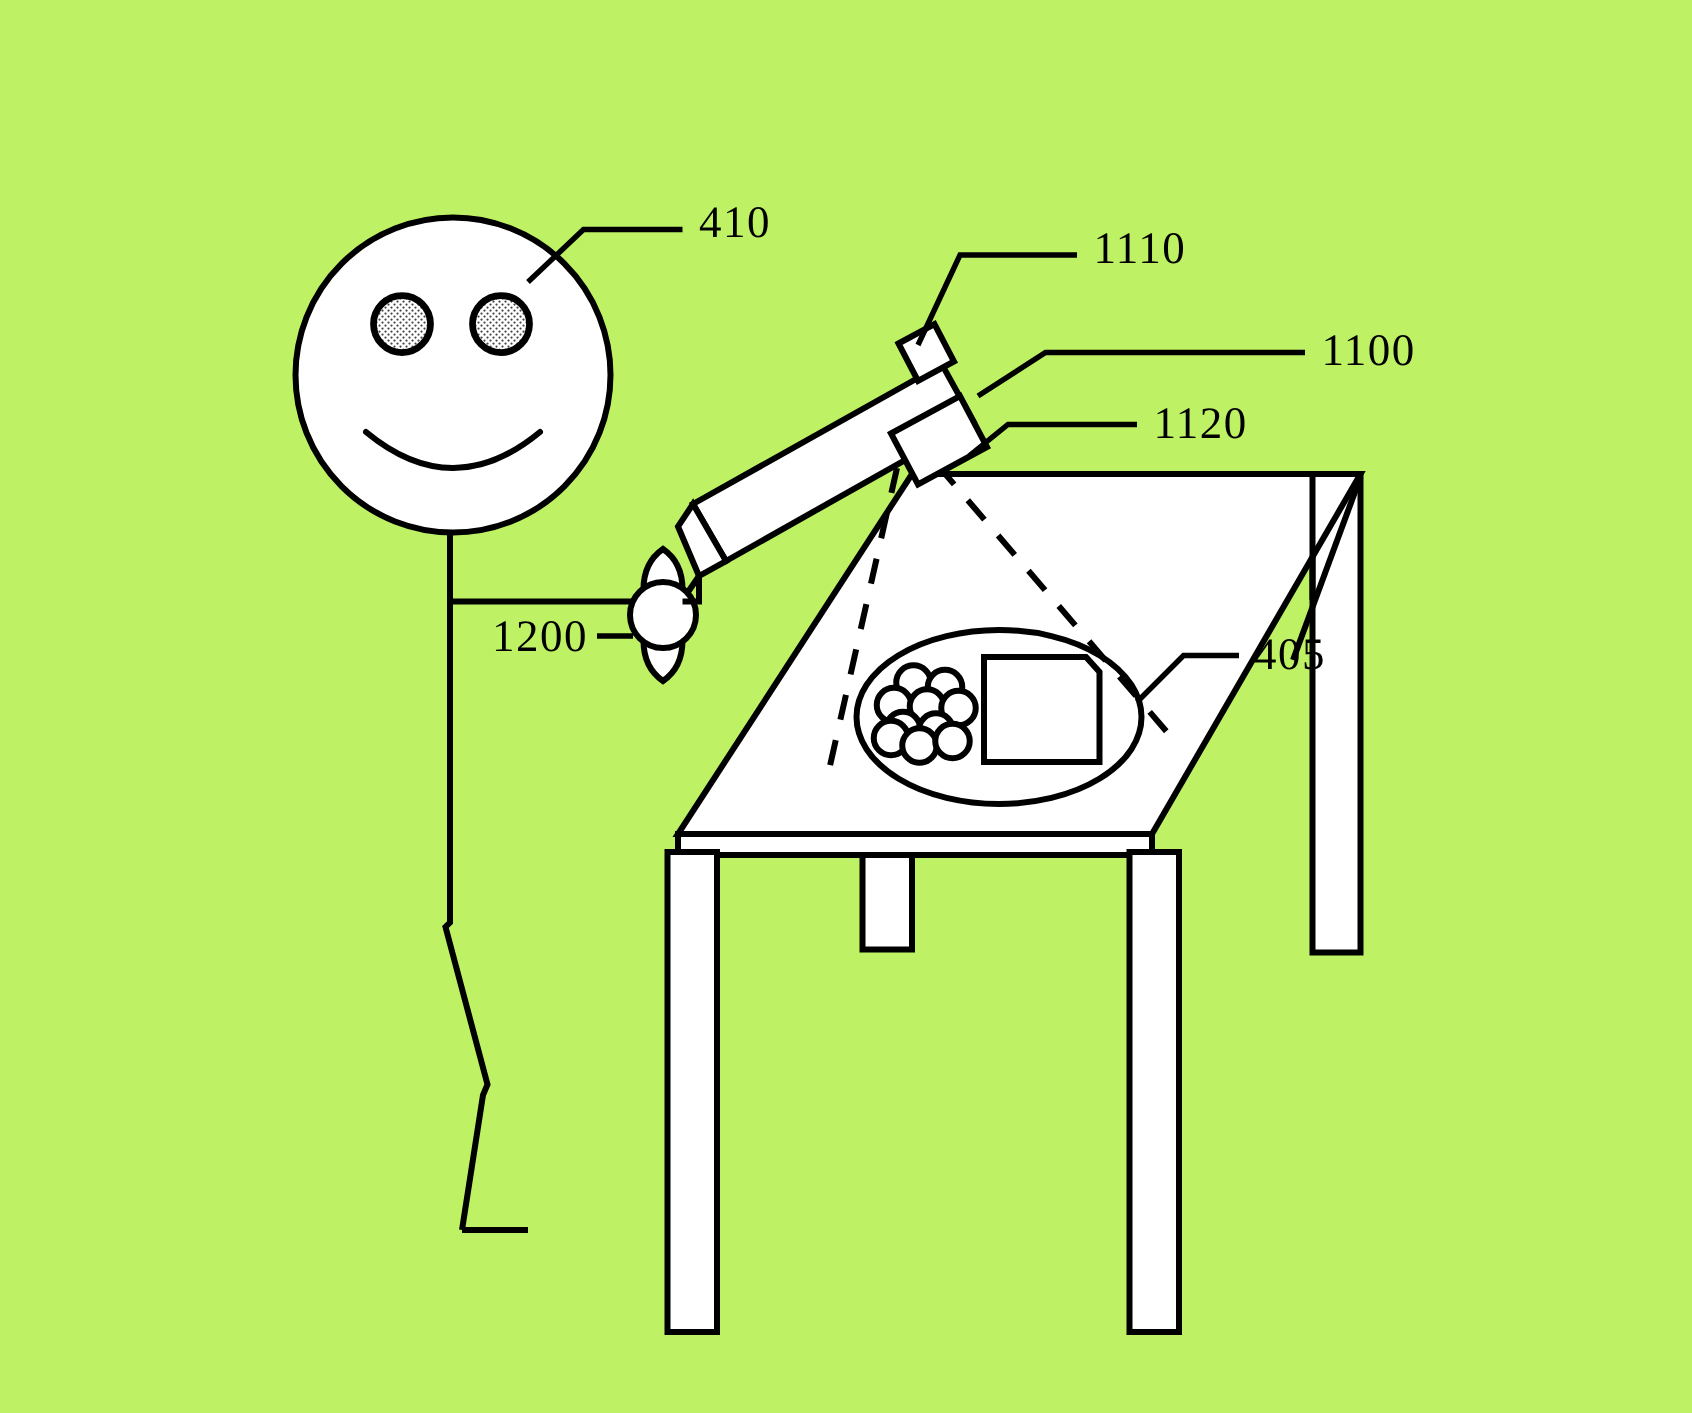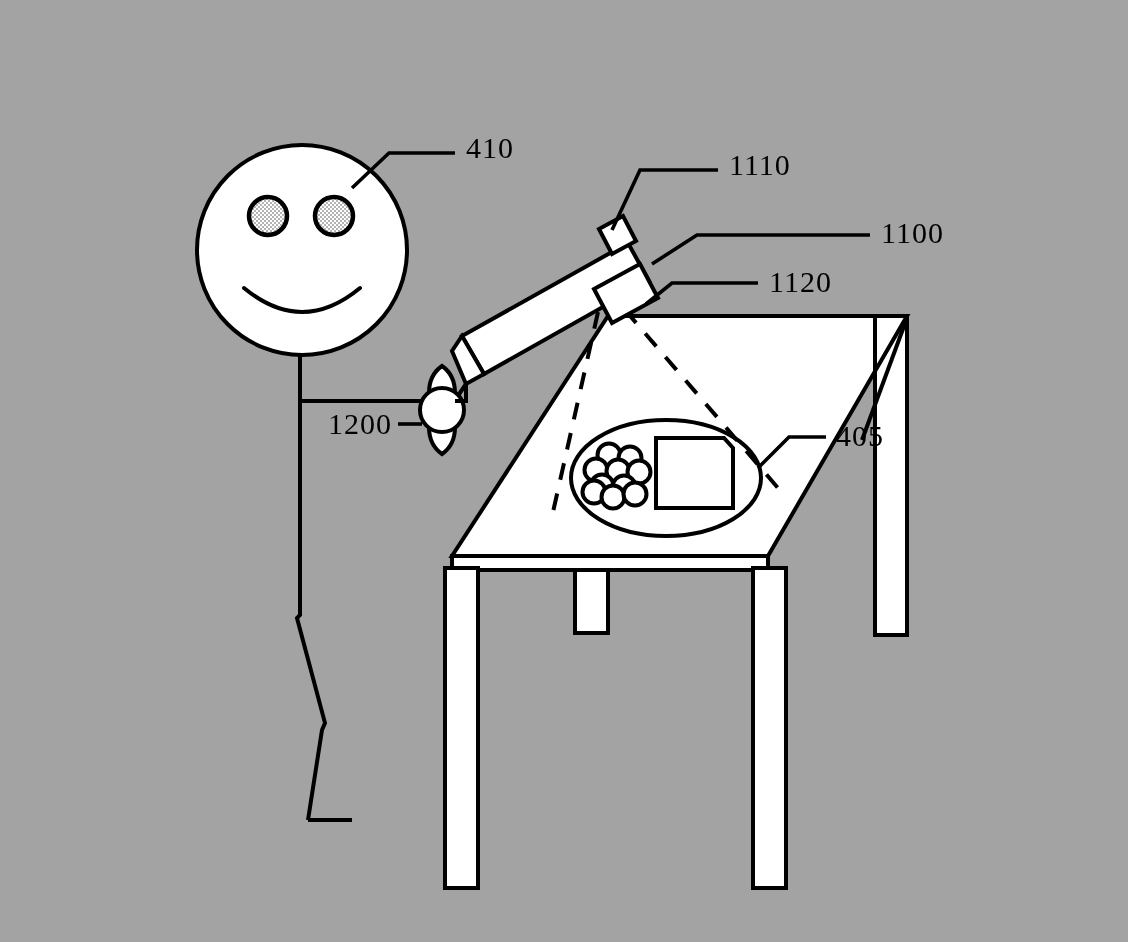--- a/index.html
+++ b/index.html
@@ -10,21 +10,21 @@
   body {
     width: 1128px;
     height: 942px;
     font-family: "Liberation Serif", serif;
     overflow: hidden;
   }
   #figure-root {
     position: relative;
     width: 1128px;
     height: 942px;
-    background: #a3a3a3;
+    background: #bef264;
   }
   svg#patent-drawing {
     display: block;
     width: 1128px;
     height: 942px;
   }
   .ln {
     fill: none;
     stroke: #000000;
     stroke-width: 4;

